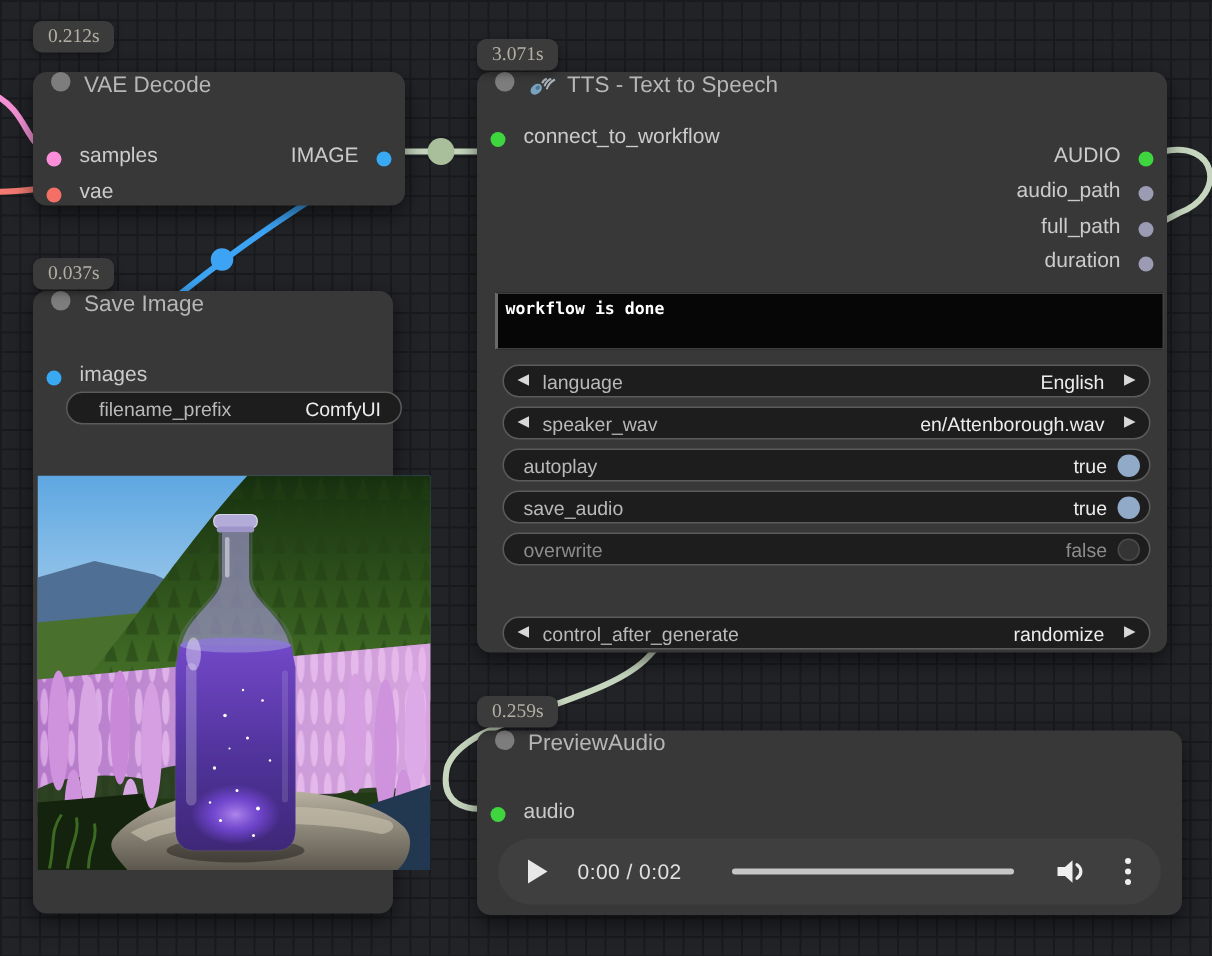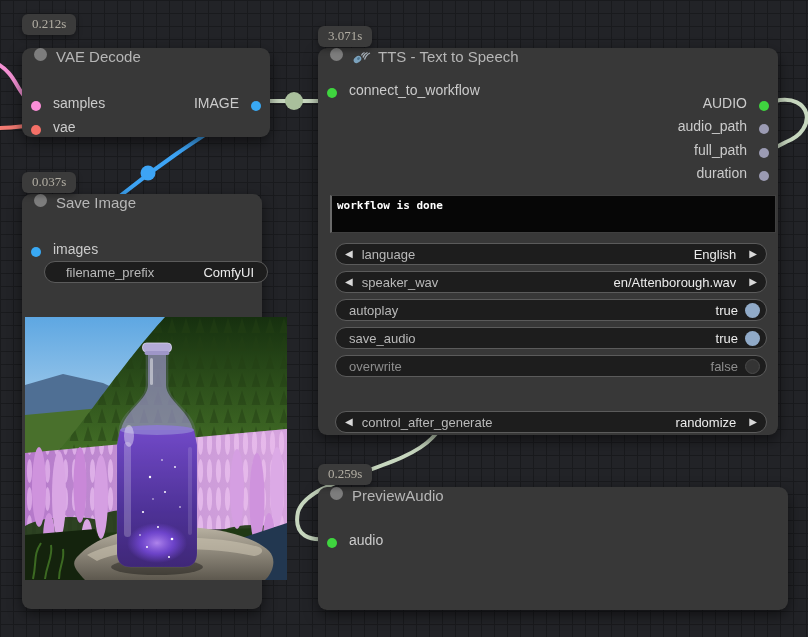--- a/index.html
+++ b/index.html
@@ -285,15 +285,31 @@
 
   <div class="node" style="left:318px;top:487px;width:470px;height:123px;">
     <div class="node-header">
       <span class="collapse-dot"></span>
       <span class="node-title">PreviewAudio</span>
     </div>
     <div class="slot slot-in" style="top:41px;">
       <span class="port green"></span>
       <span>audio</span>
     </div>
+    <div class="player">
+      <span class="play-tri"></span>
+      <span class="ptime">0:00 / 0:02</span>
+      <span class="ptrack"></span>
+      <span class="pvol">
+        <svg width="24" height="20" viewBox="0 0 24 20">
+          <polygon points="3,7 8,7 13,2.5 13,17.5 8,13 3,13" fill="#efefef"></polygon>
+          <path d="M16 5.5 C 19.4 8, 19.4 12, 16 14.5" stroke="#efefef" stroke-width="2.2" fill="none" stroke-linecap="round"></path>
+        </svg>
+      </span>
+      <span class="pmenu">
+        <i></i>
+        <i></i>
+        <i></i>
+      </span>
+    </div>
   </div>
 
 </div>
 
 </body></html>

